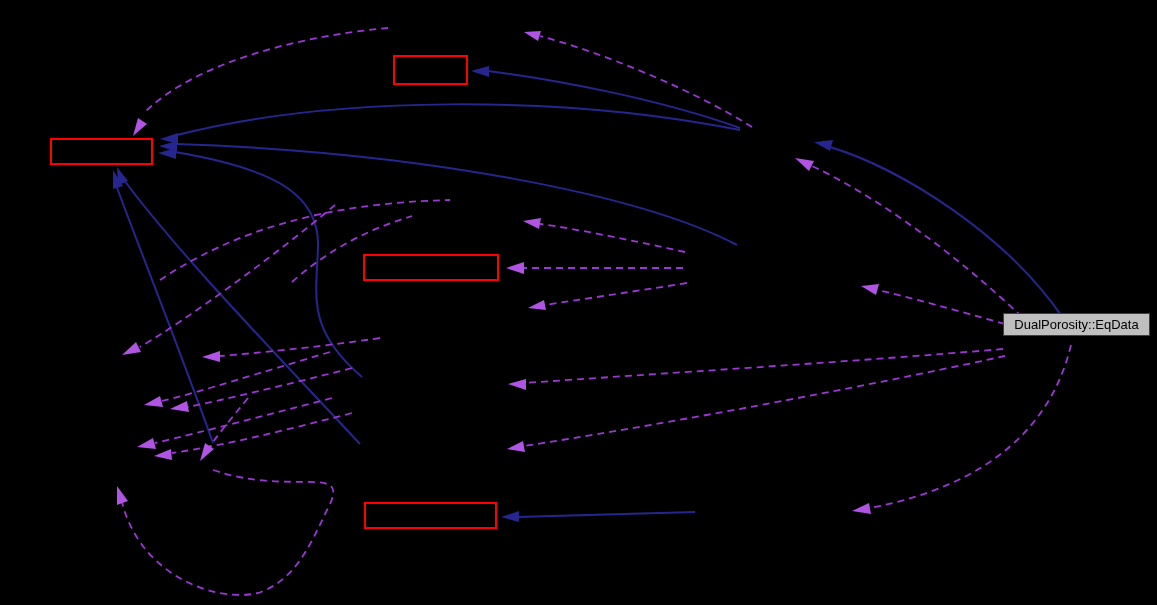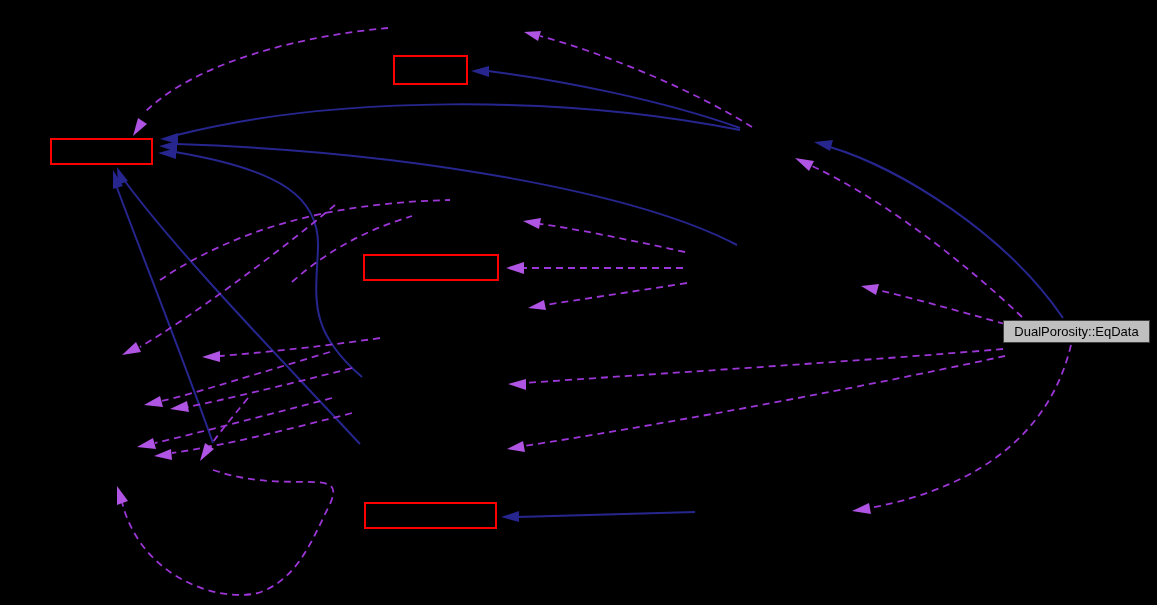--- a/index.html
+++ b/index.html
@@ -8,21 +8,21 @@
   #edges{position:absolute;left:0;top:0;}
   .rnode{position:absolute;border:2px solid #ff0000;background:transparent;box-sizing:border-box;}
   .gnode{position:absolute;background:#bfbfbf;border:1px solid #3f3f3f;box-sizing:border-box;
          color:#000;font-size:13px;line-height:21px;text-align:center;
          display:flex;align-items:center;justify-content:center;white-space:nowrap;}
   
   #node-top    {left:393px;top:55px; width:75px; height:30px;}
   #node-left   {left:50px; top:138px;width:103px;height:27px;}
   #node-middle {left:363px;top:254px;width:136px;height:27px;}
   #node-bottom {left:364px;top:502px;width:133px;height:27px;}
-  #node-main   {left:1003px;top:320px;width:147px;height:23px;}
+  #node-main   {left:1003px;top:313px;width:147px;height:23px;}
 </style>
 </head>
 <body>
 
 <div id="stage">
 
   <svg id="edges" width="1157" height="605" viewBox="0 0 1157 605">
 
     <g fill="none" stroke-width="2" stroke="#26268e">
       <path d="M740,128 C662,100 560,80 488,71"></path>

